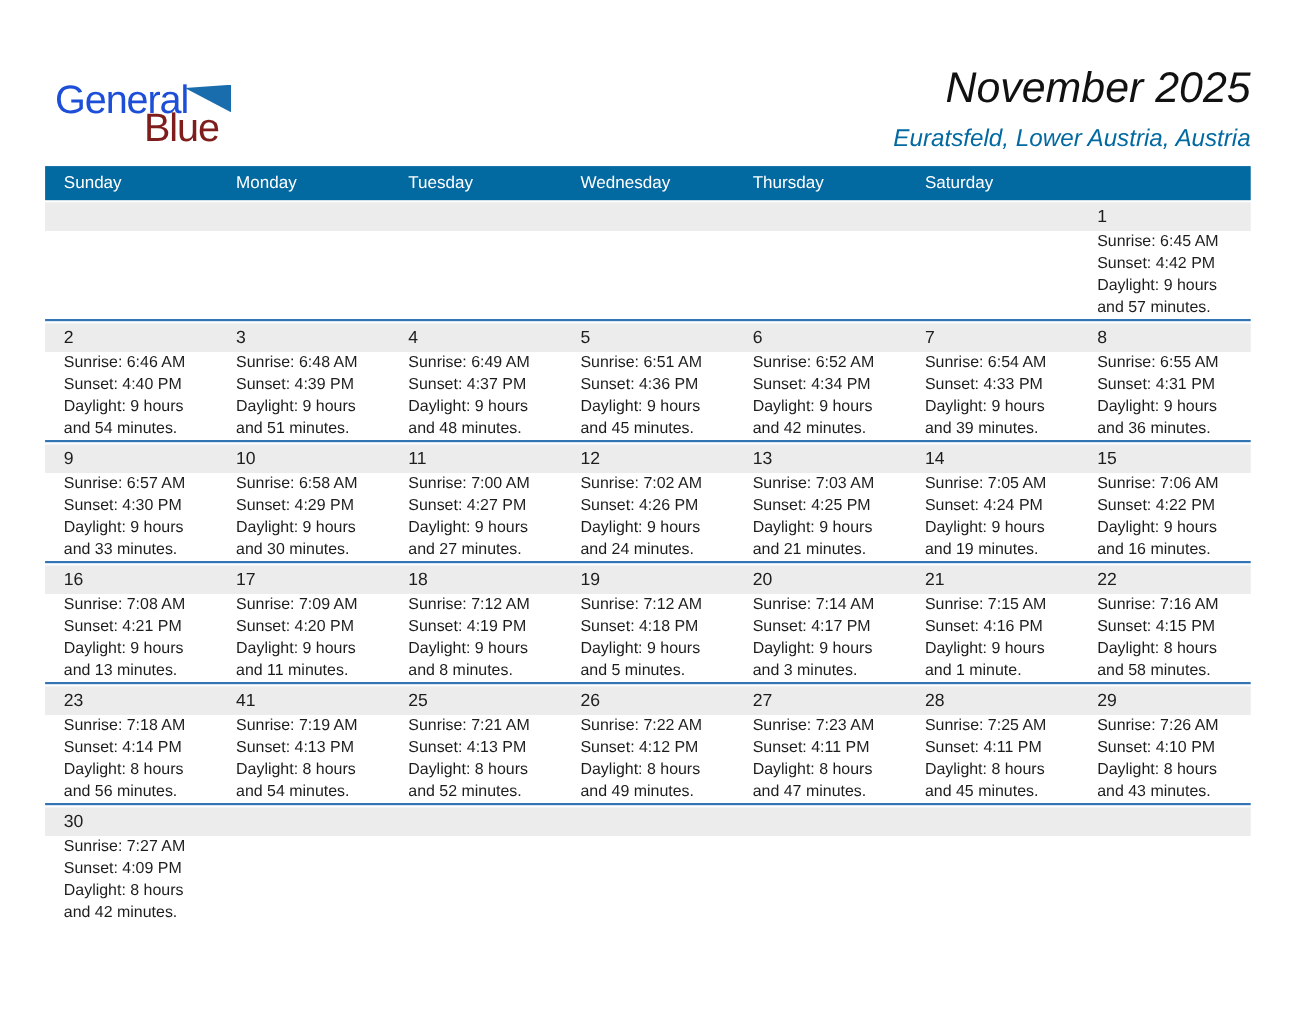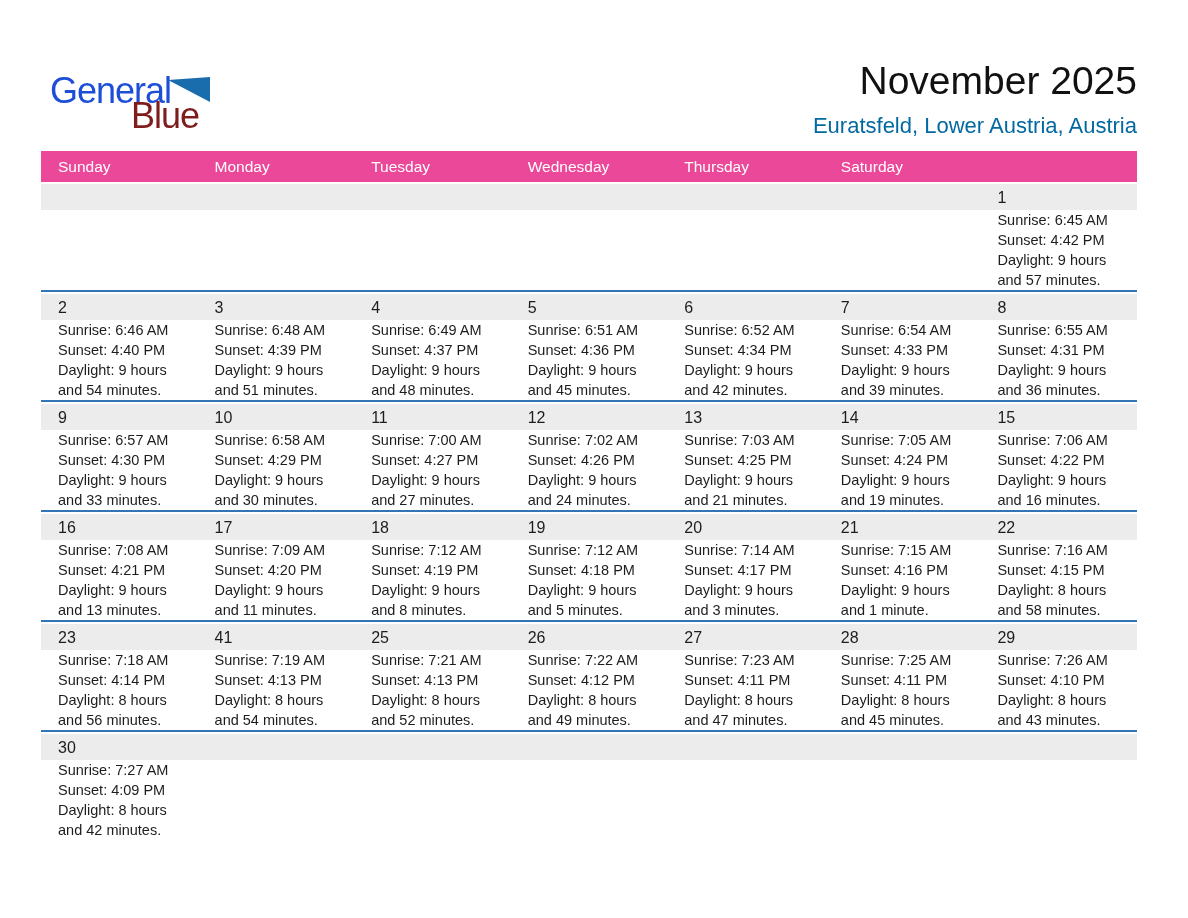--- a/index.html
+++ b/index.html
@@ -30,35 +30,35 @@
     margin-left: -3px; margin-top: 1px;
     background: #1a6dad;
     clip-path: polygon(0 12%, 100% 0, 100% 100%);
   }
   .logo-blue {
     font-size: 36px; line-height: 30px;
     color: #7f1d1d; letter-spacing: -1px;
     text-align: right; padding-right: 11px;
     margin-top: -5px;
   }
-  .titles { text-align: right; }
+  .titles { text-align: right; font-style: italic; }
   .title {
     font-size: 39px; line-height: 41px;
     font-weight: 400; color: #111111; margin: 0;
   }
   .subtitle {
     font-size: 22px; line-height: 27px;
     margin-top: 11px; color: #0369a1;
   }
 
   
   .calendar { margin: 12px 51px 0 41px; }
   .cal-header {
     display: grid; grid-template-columns: repeat(7, 1fr);
-    background: #ec4899; height: 31px;
+    background: #0369a1; height: 31px;
   }
   .hcell {
     color: #ffffff; font-size: 15.5px; line-height: 31px;
     padding-left: 17px; font-weight: 400;
     white-space: nowrap; overflow: hidden;
   }
   .week {
     display: grid; grid-template-columns: repeat(7, 1fr);
     position: relative; min-height: 108px;
   }

